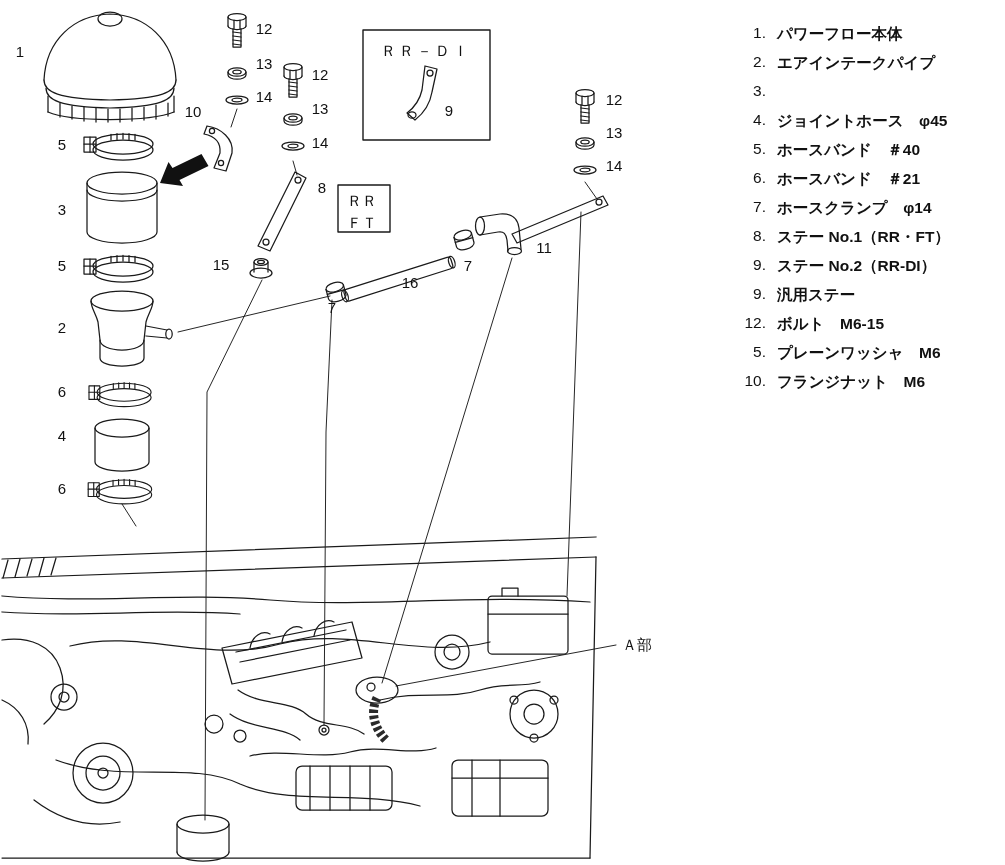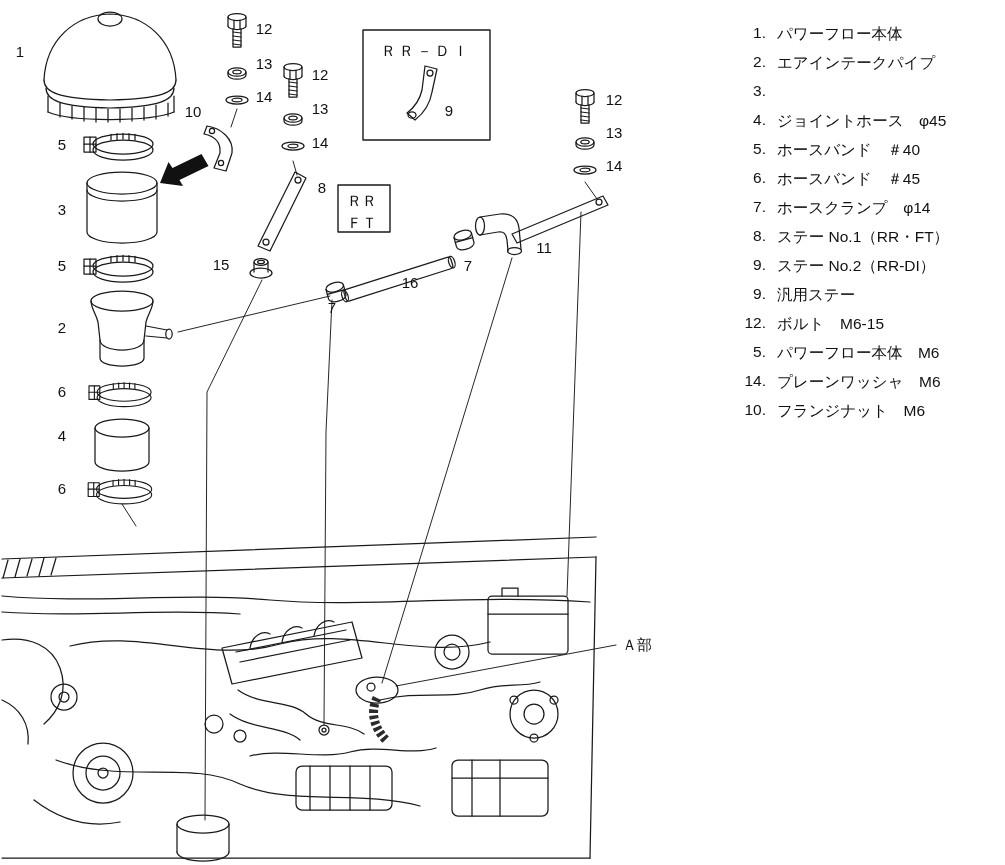--- a/index.html
+++ b/index.html
@@ -14,21 +14,21 @@
   .txt-mid { text-anchor:middle; }
   .inset-title { font-size:15px; letter-spacing:3px; }
 
   .parts-list {
     position:absolute; left:730px; top:24px; width:270px;
     font-family:"Liberation Sans", sans-serif;
     font-size:15.5px; color:#111;
   }
   .part-row { display:flex; align-items:flex-start; height:29px; }
   .part-num { width:36px; text-align:right; margin-right:11px; flex:none; }
-  .part-label { white-space:nowrap; }
+  .part-label { white-space:nowrap;font-weight:bold; }
 </style>
 </head>
 <body>
 
 <div class="stage">
 
   <svg class="diagram" width="700" height="865" viewBox="0 0 700 865">
 
     <defs>
       <g id="hoseband">
@@ -296,21 +296,21 @@
     <div class="part-row">
         <span class="part-num">4.</span>
         <span class="part-label">ジョイントホース　φ45</span>
       </div>
     <div class="part-row">
         <span class="part-num">5.</span>
         <span class="part-label">ホースバンド　＃40</span>
       </div>
     <div class="part-row">
         <span class="part-num">6.</span>
-        <span class="part-label">ホースバンド　＃45</span>
+        <span class="part-label">ホースバンド　＃21</span>
       </div>
     <div class="part-row">
         <span class="part-num">7.</span>
         <span class="part-label">ホースクランプ　φ14</span>
       </div>
     <div class="part-row">
         <span class="part-num">8.</span>
         <span class="part-label">ステー No.1（RR・FT）</span>
       </div>
     <div class="part-row">
@@ -320,24 +320,20 @@
     <div class="part-row">
         <span class="part-num">9.</span>
         <span class="part-label">汎用ステー</span>
       </div>
     <div class="part-row">
         <span class="part-num">12.</span>
         <span class="part-label">ボルト　M6-15</span>
       </div>
     <div class="part-row">
         <span class="part-num">5.</span>
-        <span class="part-label">パワーフロー本体　M6</span>
-      </div>
-    <div class="part-row">
-        <span class="part-num">14.</span>
         <span class="part-label">プレーンワッシャ　M6</span>
       </div>
     <div class="part-row">
         <span class="part-num">10.</span>
         <span class="part-label">フランジナット　M6</span>
       </div>
   </div>
 
 </div>
 

